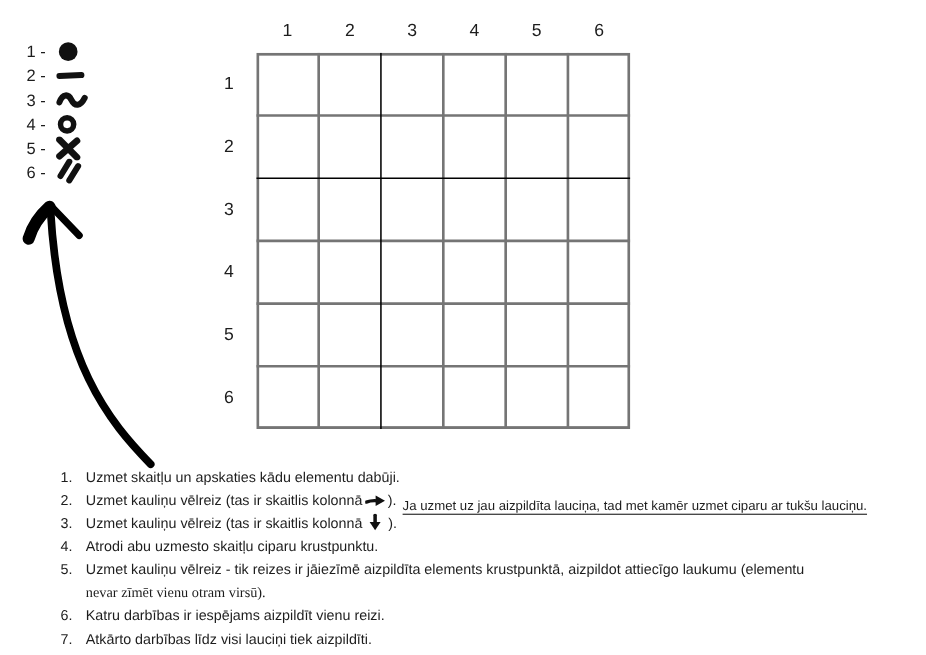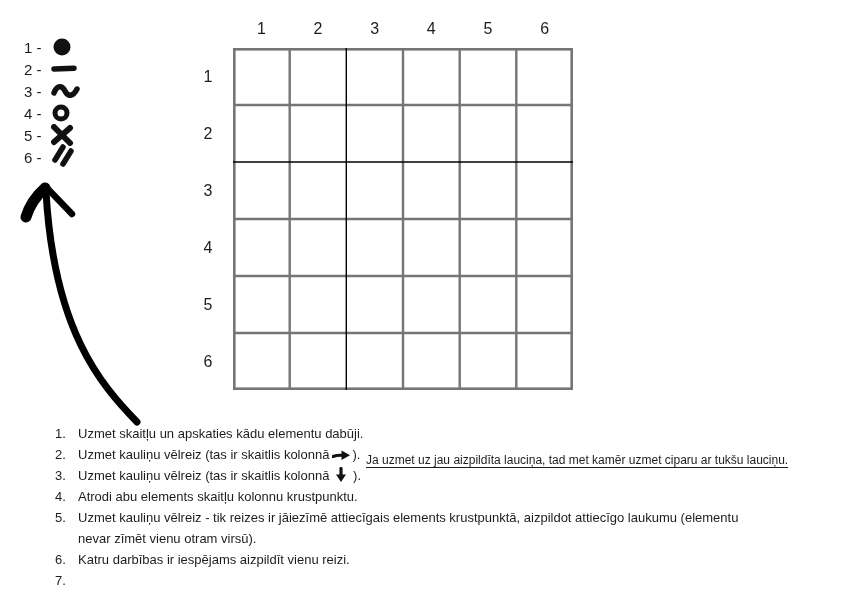--- a/index.html
+++ b/index.html
@@ -29,21 +29,21 @@
   .grid-cell { background:transparent; }
 
   
   .arrow-svg { position:absolute; left:12px; top:178px; }
 
   
   .instructions { position:absolute; left:55px; top:424px; width:787px; font-size:13px; }
   .instr-row { display:flex; align-items:flex-start; height:21px; line-height:19px; white-space:nowrap; }
   .instr-num { flex:0 0 23px; }
   .instr-text { }
-  .instr-cont { margin-left:23px; }
+  .instr-cont { margin-left:23px;font-family:Liberation Serif, serif; }
   .inline-arrow { display:inline-block; vertical-align:-2px; margin:0 1px 0 3px; }
 
   .note {
     position:absolute; left:366px; top:453px; font-size:12px; white-space:nowrap;
     text-decoration:underline; text-underline-offset:3px;
   }
 </style>
 </head>
 <body>
 
@@ -186,33 +186,34 @@
     </div>
     <div class="instr-row">
       <span class="instr-num">3.</span>
       <span class="instr-text"><span>Uzmet kauliņu vēlreiz (tas ir skaitlis kolonnā</span><span class="inline-arrow" style="vertical-align:-3px;margin:0 2px 0 6px;"><svg width="12" height="16" viewBox="0 0 12 16">
               <path d="M6 1.5 L6 8" stroke="#111" stroke-width="3.2" stroke-linecap="round" fill="none"></path>
               <path d="M1 7.5 L11 7.5 L6 15 Z" fill="#111"></path>
             </svg></span><span> ).</span></span>
     </div>
     <div class="instr-row">
       <span class="instr-num">4.</span>
-      <span class="instr-text">Atrodi abu elements skaitļu kolonnu krustpunktu.</span>
+      <span class="instr-text">Atrodi abu uzmesto skaitļu ciparu krustpunktu.</span>
     </div>
     <div class="instr-row">
       <span class="instr-num">5.</span>
-      <span class="instr-text">Uzmet kauliņu vēlreiz - tik reizes ir jāiezīmē attiecīgais elements krustpunktā, aizpildot attiecīgo laukumu (elementu</span>
+      <span class="instr-text">Uzmet kauliņu vēlreiz - tik reizes ir jāiezīmē aizpildīta elements krustpunktā, aizpildot attiecīgo laukumu (elementu</span>
     </div>
     <div class="instr-row">
       <span class="instr-cont">nevar zīmēt vienu otram virsū).</span>
     </div>
     <div class="instr-row">
       <span class="instr-num">6.</span>
       <span class="instr-text">Katru darbības ir iespējams aizpildīt vienu reizi.</span>
     </div>
     <div class="instr-row">
       <span class="instr-num">7.</span>
+      <span class="instr-text">Atkārto darbības līdz visi lauciņi tiek aizpildīti.</span>
     </div>
   </div>
 
   <div class="note">Ja uzmet uz jau aizpildīta lauciņa, tad met kamēr uzmet ciparu ar tukšu lauciņu.</div>
 
 </div>
 
 </body></html>

